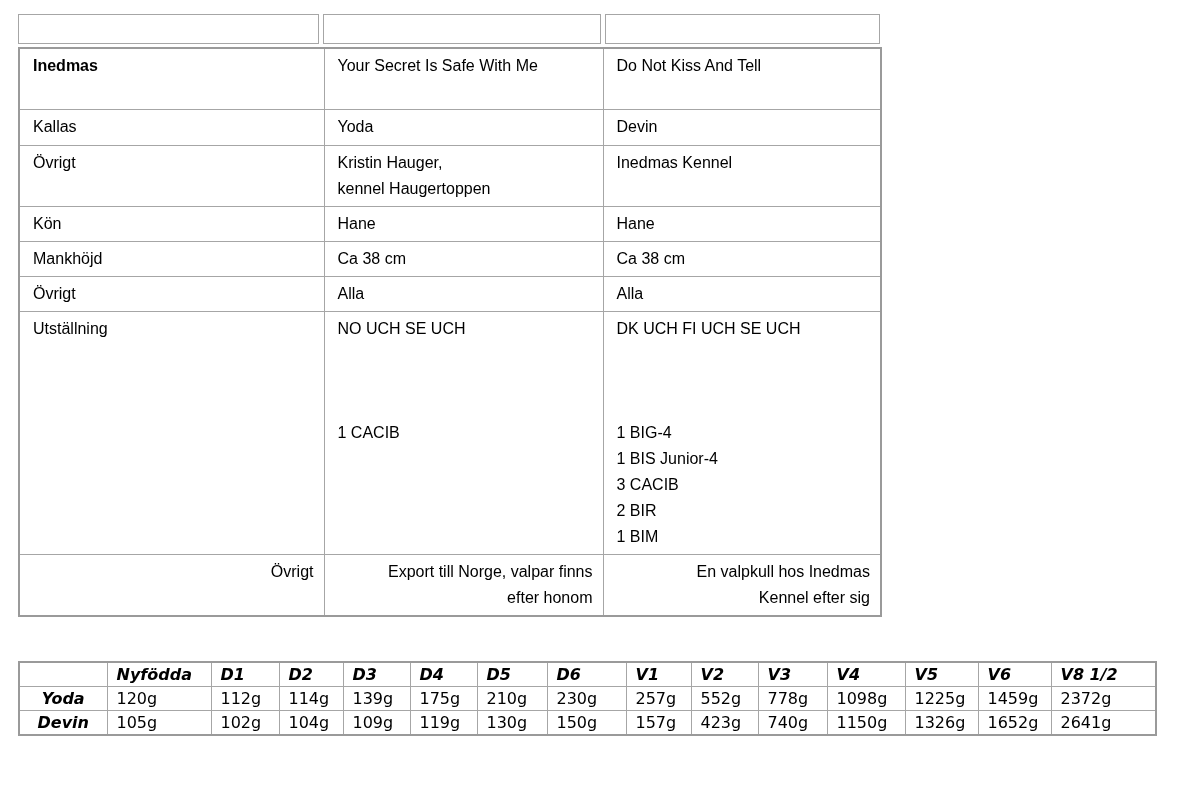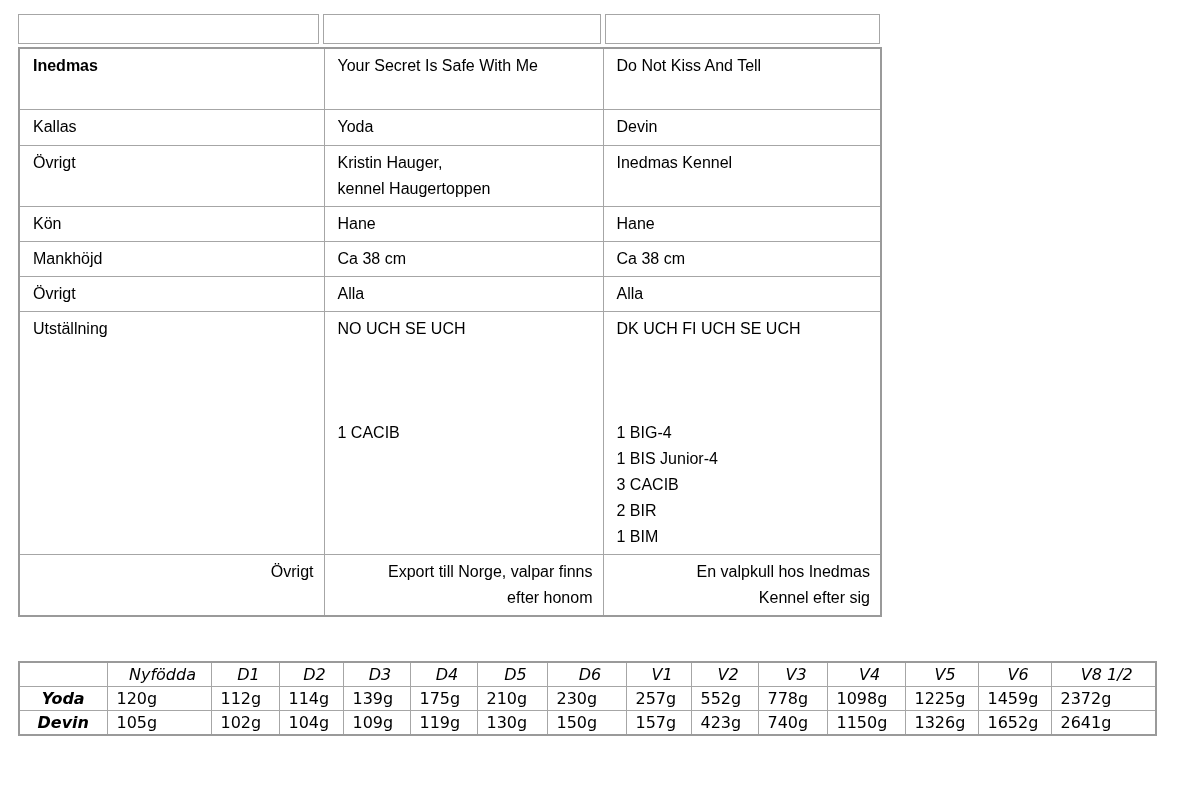--- a/index.html
+++ b/index.html
@@ -75,24 +75,23 @@
     border: 1px solid #a6a6a6;
     height: 24px;
     vertical-align: middle;
     padding: 0 2px 0 9px;
     text-align: left;
     overflow: hidden;
     box-sizing: border-box;
     white-space: nowrap;
   }
   table.weight-table tr.wt-header th {
-    font-weight: normal;
+    font-weight: bold;
     font-style: italic;
     height: 25px;
-    text-align: center;
   }
   table.weight-table th.wt-rowname {
     font-weight: bold;
     font-style: italic;
     text-align: center;
     padding: 0;
   }
 </style>
 </head>
 <body>

